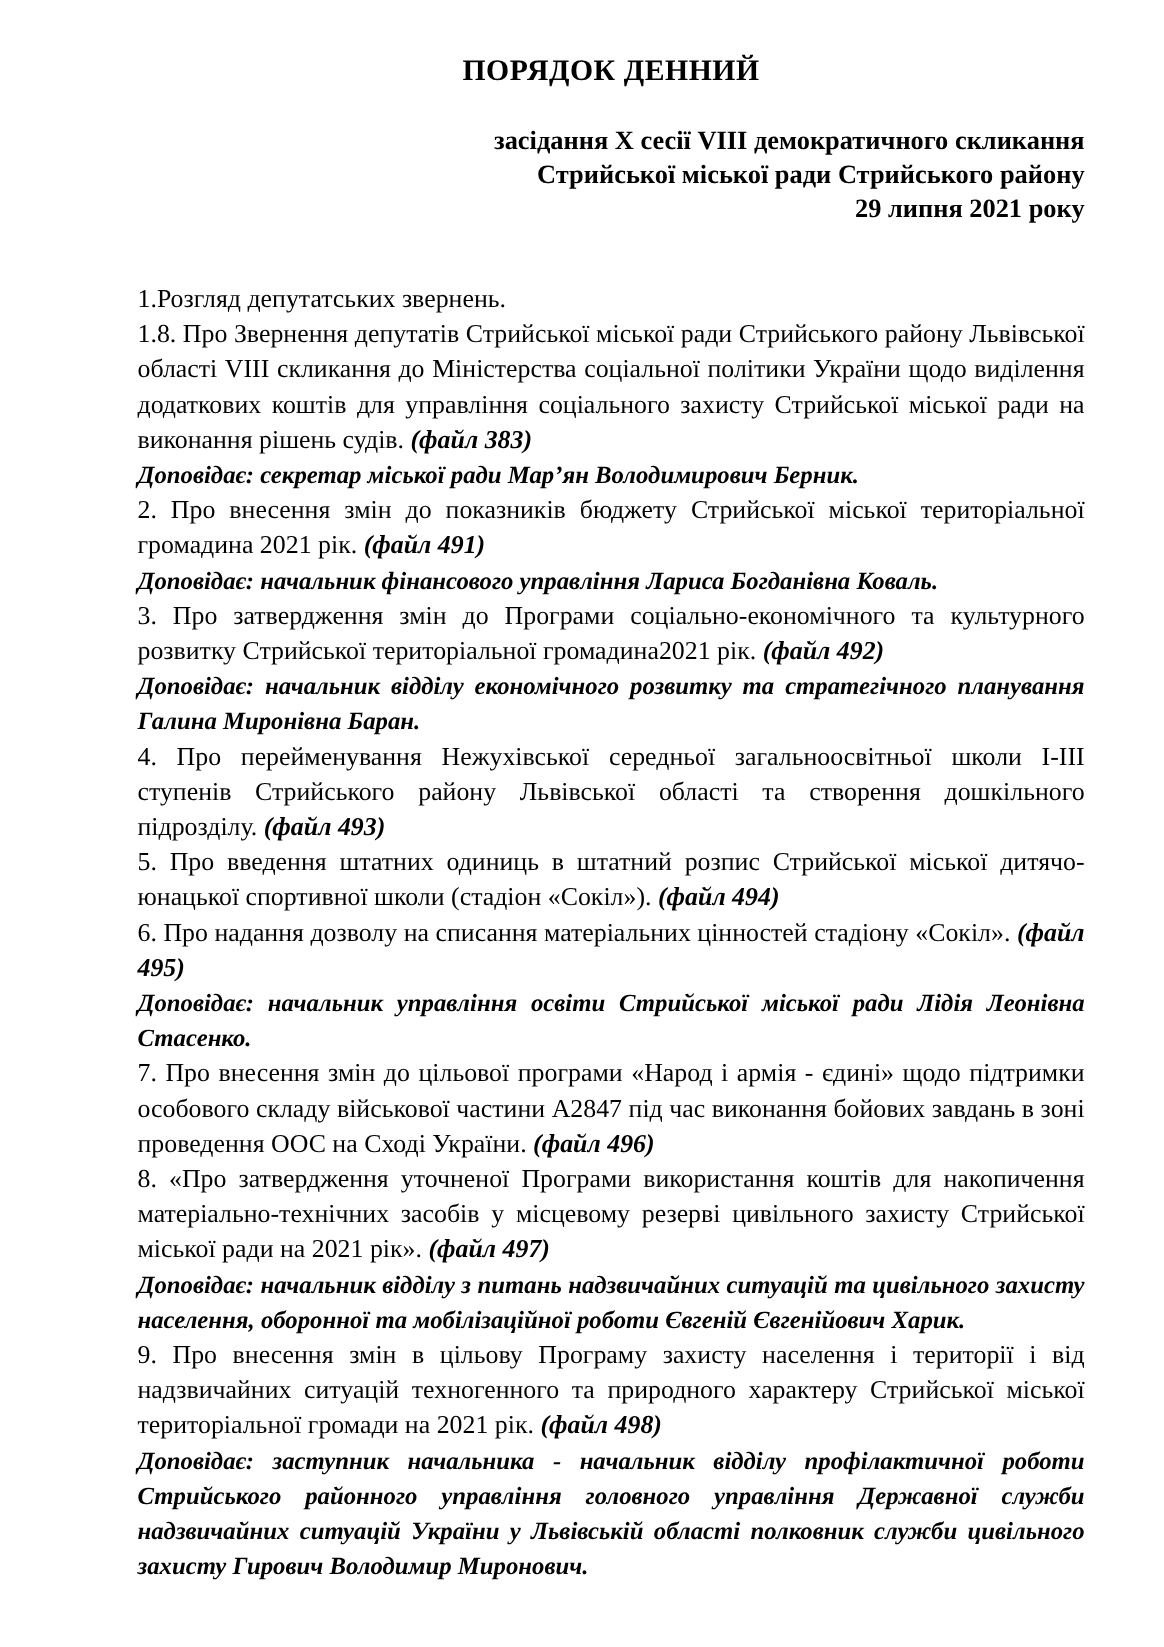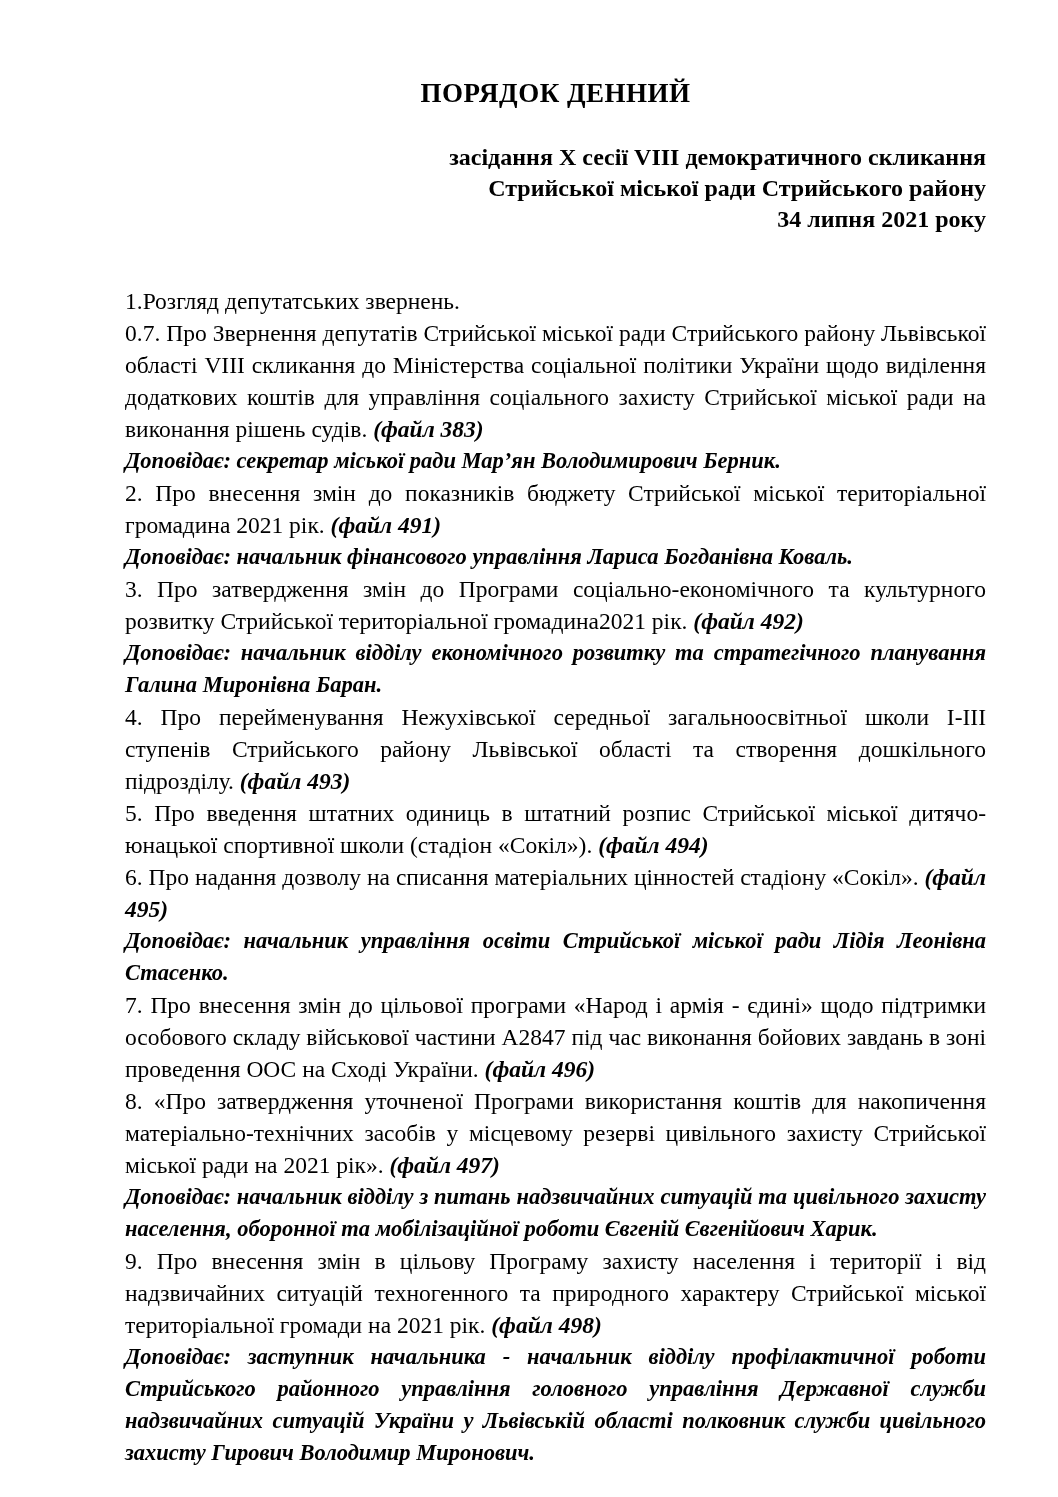--- a/index.html
+++ b/index.html
@@ -8,21 +8,21 @@
     background: #ffffff;
   }
   .page {
     position: relative;
     width: 1058px;
     height: 1497px;
     background: #ffffff;
     color: #000000;
     font-family: "Liberation Serif", "DejaVu Serif", serif;
     box-sizing: border-box;
-    padding: 78px 72px 40px 125px;
+    padding: 49px 72px 40px 125px;
     overflow: hidden;
   }
   .doc-title {
     text-align: center;
     font-weight: bold;
     font-size: 27px;
     line-height: 30px;
     margin: 0 0 34px 0;
     letter-spacing: 0.5px;
   }
@@ -56,28 +56,28 @@
 </head>
 <body>
 
 <div class="page">
 
   <h1 class="doc-title">ПОРЯДОК ДЕННИЙ</h1>
 
   <div class="doc-subtitle">
     <div>засідання X сесії VIII демократичного скликання</div>
     <div>Стрийської міської ради Стрийського району</div>
-    <div>34 липня 2021 року</div>
+    <div>29 липня 2021 року</div>
   </div>
 
   <div class="doc-body">
 
     <p class="item"><span>1.Розгляд депутатських звернень.</span><span class="fileref"></span></p>
 
-    <p class="item"><span>0.7. Про Звернення депутатів Стрийської міської ради Стрийського району Львівської області VIII скликання до Міністерства соціальної політики України щодо виділення додаткових коштів для управління соціального захисту Стрийської міської ради на виконання рішень судів. </span><span class="fileref">(файл 383)</span></p>
+    <p class="item"><span>1.8. Про Звернення депутатів Стрийської міської ради Стрийського району Львівської області VIII скликання до Міністерства соціальної політики України щодо виділення додаткових коштів для управління соціального захисту Стрийської міської ради на виконання рішень судів. </span><span class="fileref">(файл 383)</span></p>
 
     <p class="reporter"><span>Доповідає: секретар міської ради Мар’ян Володимирович Берник.</span></p>
 
     <p class="item"><span>2. Про внесення змін до показників бюджету Стрийської міської територіальної громадина 2021 рік. </span><span class="fileref">(файл 491)</span></p>
 
     <p class="reporter"><span>Доповідає: начальник фінансового управління Лариса Богданівна Коваль.</span></p>
 
     <p class="item"><span>3. Про затвердження  змін до Програми соціально-економічного та культурного розвитку Стрийської територіальної громадина2021 рік. </span><span class="fileref">(файл 492)</span></p>
 
     <p class="reporter"><span>Доповідає: начальник відділу економічного розвитку та стратегічного планування Галина Миронівна Баран.</span></p>

